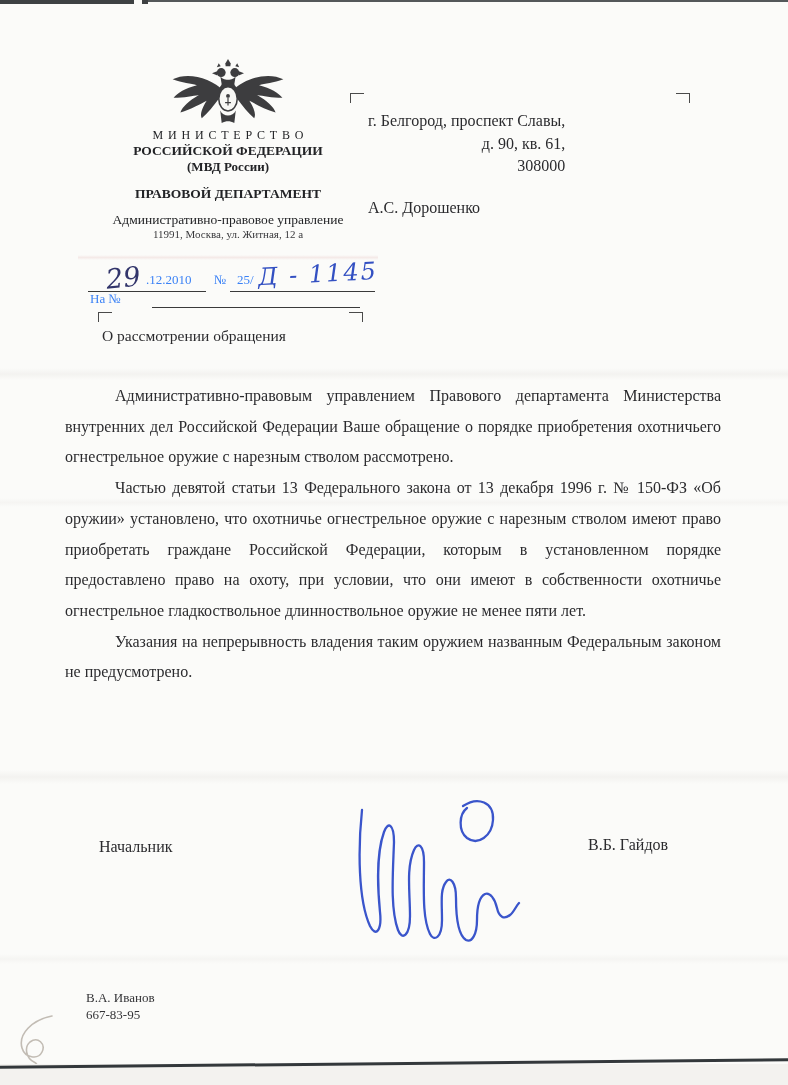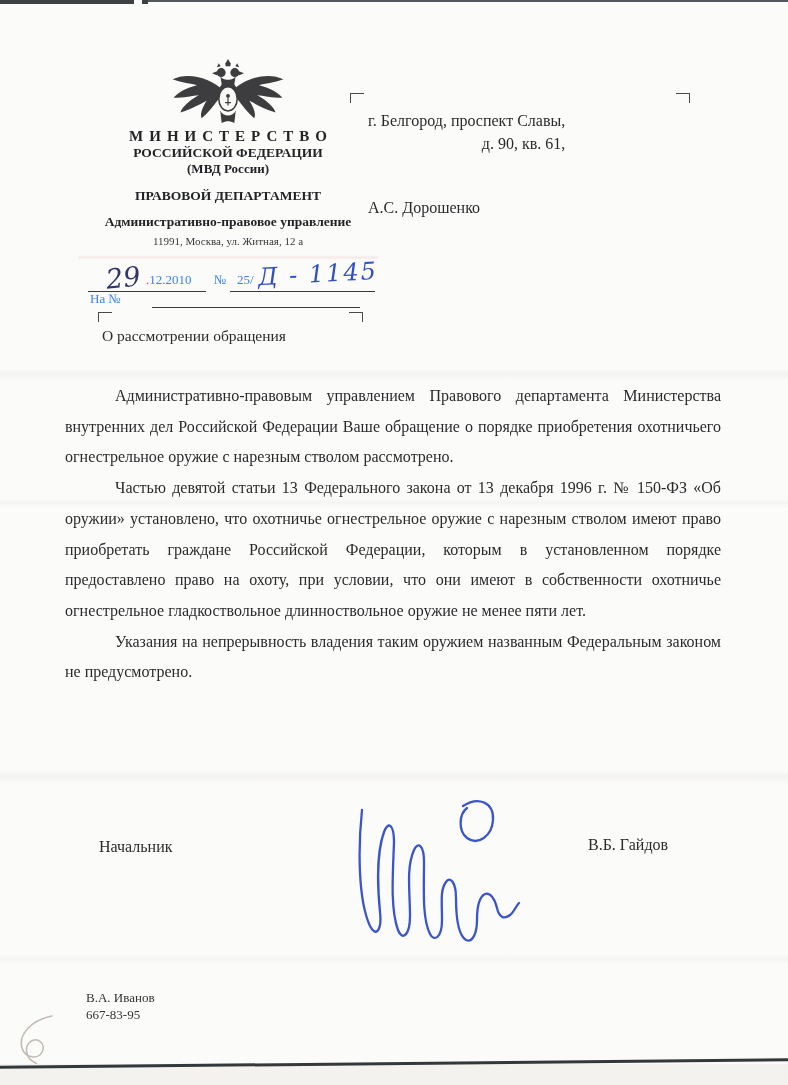--- a/index.html
+++ b/index.html
@@ -17,26 +17,26 @@
   .crease{position:absolute;pointer-events:none;}
   .crease.c1{left:78px;top:255px;width:300px;height:5px;background:linear-gradient(to bottom,rgba(205,130,130,0),rgba(205,130,130,.14),rgba(205,130,130,0));}
   .crease.c2{left:0;top:368px;width:788px;height:12px;background:linear-gradient(to bottom,rgba(140,130,120,0),rgba(140,130,120,.07),rgba(140,130,120,0));}
   .crease.c3{left:0;top:498px;width:788px;height:9px;background:linear-gradient(to bottom,rgba(140,130,120,0),rgba(140,130,120,.05),rgba(140,130,120,0));}
   .crease.c4{left:0;top:770px;width:788px;height:14px;background:linear-gradient(to bottom,rgba(140,130,120,0),rgba(140,130,120,.07),rgba(140,130,120,0));}
   .crease.c5{left:0;top:954px;width:788px;height:10px;background:linear-gradient(to bottom,rgba(140,130,120,0),rgba(140,130,120,.05),rgba(140,130,120,0));}
 
   
   .letterhead{position:absolute;left:82px;top:58px;width:292px;text-align:center;color:#222326;}
   .eagle-wrap{height:68px;}
-  .lh-line1{margin-top:2px;font-weight:bold;font-size:15px;letter-spacing:0.40em;text-indent:0.40em;}
+  .lh-line1{margin-top:2px;font-weight:normal;font-size:12px;letter-spacing:0.40em;text-indent:0.40em;}
   .lh-line2,.lh-line3{font-weight:bold;font-size:13.5px;line-height:15.5px;}
   .lh-line4{font-weight:bold;font-size:13px;line-height:15.5px;}
   .lh-dept{margin-top:12px;font-weight:bold;font-size:13.5px;}
-  .lh-division{margin-top:10px;font-weight:bold;font-size:13.5px;}
-  .lh-address{margin-top:5px;font-size:11px;color:#3a3a3d;}
+  .lh-division{margin-top:10px;font-weight:normal;font-size:13.5px;}
+  .lh-address{font-size:11px;color:#3a3a3d;}
 
   
   .corner{position:absolute;width:13px;height:9px;}
   .corner.tl{border-left:1.5px solid #4a4a4a;border-top:1.5px solid #4a4a4a;}
   .corner.tr{border-right:1.5px solid #4a4a4a;border-top:1.5px solid #4a4a4a;}
 
   
   .recipient{position:absolute;left:368px;top:110px;font-size:16px;line-height:22.5px;color:#2b2b2e;text-align:right;}
   .recipient-name{position:absolute;left:368px;top:199px;font-size:16px;}
 
@@ -111,20 +111,21 @@
     <div class="lh-division">Административно-правовое управление</div>
     <div class="lh-address">11991, Москва, ул. Житная, 12 а</div>
   </div>
 
   <div class="corner tl" style="left:350px;top:93px;"></div>
   <div class="corner tr" style="left:676px;top:93px;"></div>
 
   <div class="recipient">
     <div>г. Белгород, проспект Славы,</div>
     <div>д. 90, кв. 61,</div>
+    <div>308000</div>
   </div>
   <div class="recipient-name">А.С. Дорошенко</div>
 
   <div class="hand-date">29</div>
   <div class="ref printed-date" style="position:absolute;">.12.2010</div>
   <div class="ref num-sign" style="position:absolute;">№</div>
   <div class="ref num-prefix" style="position:absolute;">25/</div>
   <div class="hand-num">Д - 1145</div>
   <div class="uline u1"></div>
   <div class="uline u2"></div>

